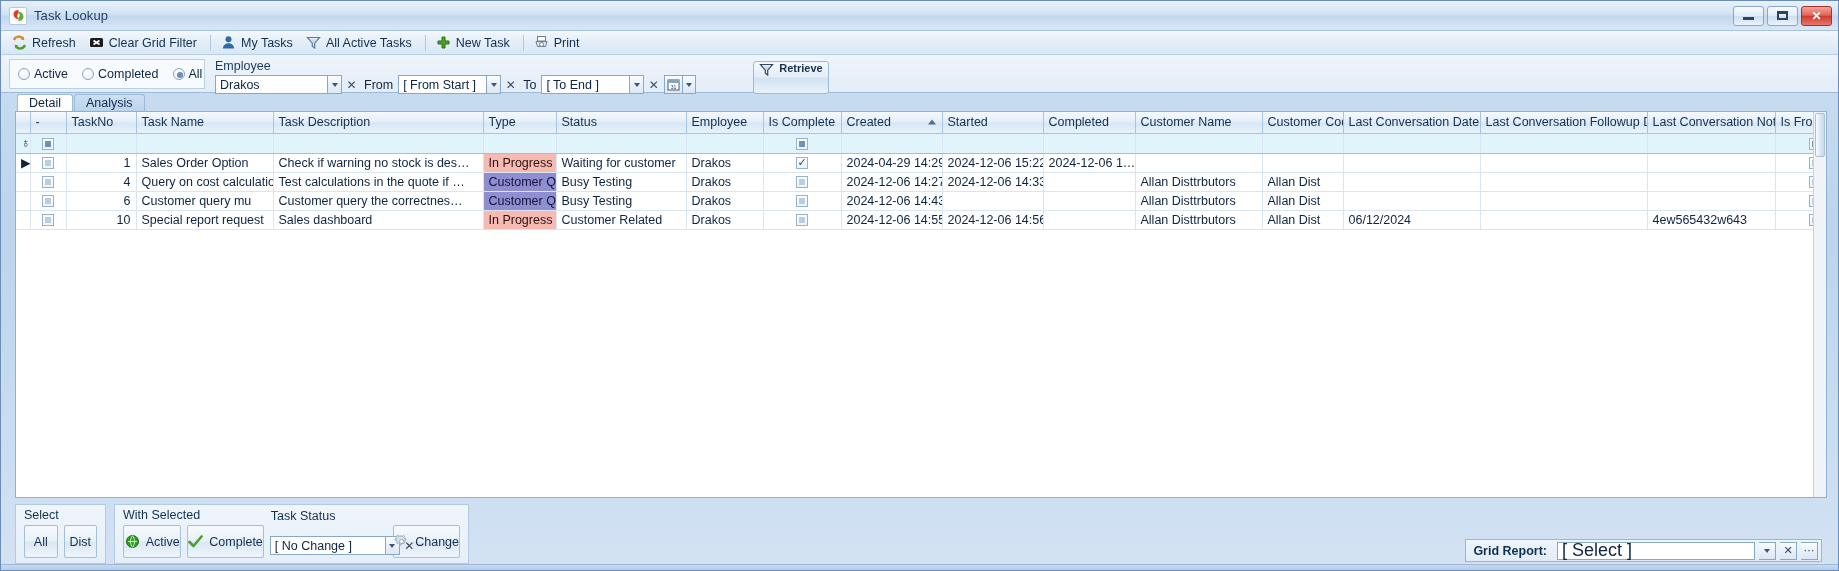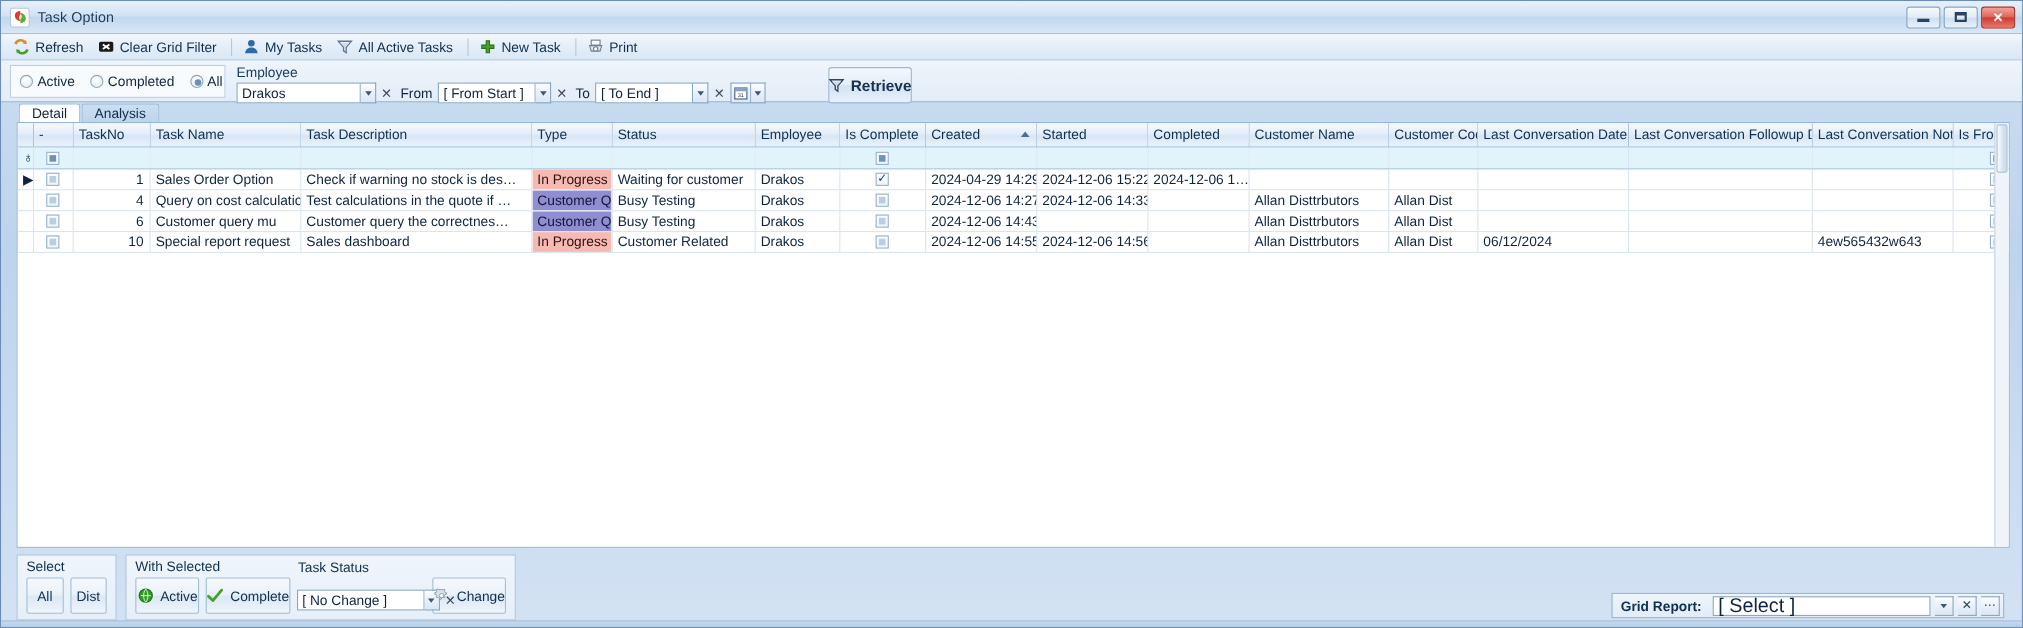--- a/index.html
+++ b/index.html
@@ -133,22 +133,22 @@
     width: 13px; height: 19px;
     border: 1px solid #8aa7c4; border-left:none;
     background: linear-gradient(to bottom,#fbfdfe 0%,#e8f0f9 50%,#dbe7f4 100%);
     display:flex; align-items:center; justify-content:center;
   }
   .retrieve-btn {
     position: absolute; left: 752px; top: 6px;
     width: 76px; height: 33px;
     border: 1px solid #9dbad6; border-radius: 3px;
     background: linear-gradient(to bottom,#f3f8fd 0%, #e4eef8 48%, #d2e2f2 52%, #e9f2fb 100%);
-    display:flex; align-items:center; justify-content:center; gap:5px;
-    font-size: 14px; font-weight: bold; color:#17314f;
+    display:flex; align-items:flex-start; justify-content:center; gap:5px;
+    font-size: 11px; font-weight: bold; color:#17314f;
   }
 
   
   .tabstrip {
     flex: 0 0 18px; height: 18px;
     display:flex; align-items:flex-end;
     padding-left: 16px;
     background: transparent;
   }
   .tab {
@@ -315,21 +315,21 @@
 
 <div class="window">
 
   <div class="titlebar">
     <div class="title-icon">
       <svg width="13" height="13" viewBox="0 0 13 13">
         <path d="M6.5 1 C3 1 1.2 3.2 1.6 6 C2 8.8 4.6 10.4 7 10.1 C5.2 8.4 4.4 6 6.5 4.4 Z" fill="#e23b2e"></path>
         <path d="M6.5 12 C10 12 11.8 9.8 11.4 7 C11 4.2 8.4 2.6 6 2.9 C7.8 4.6 8.6 7 6.5 8.6 Z" fill="#5bb12f"></path>
       </svg>
     </div>
-    <span class="title-text">Task Option</span>
+    <span class="title-text">Task Lookup</span>
     <div class="title-spacer"></div>
     <div class="win-btns">
       <div class="win-btn">
           <i class="minglyph"></i>
         </div>
       <div class="win-btn">
           <i class="maxglyph"></i>
         </div>
       <div class="win-btn close">✕</div>
     </div>

